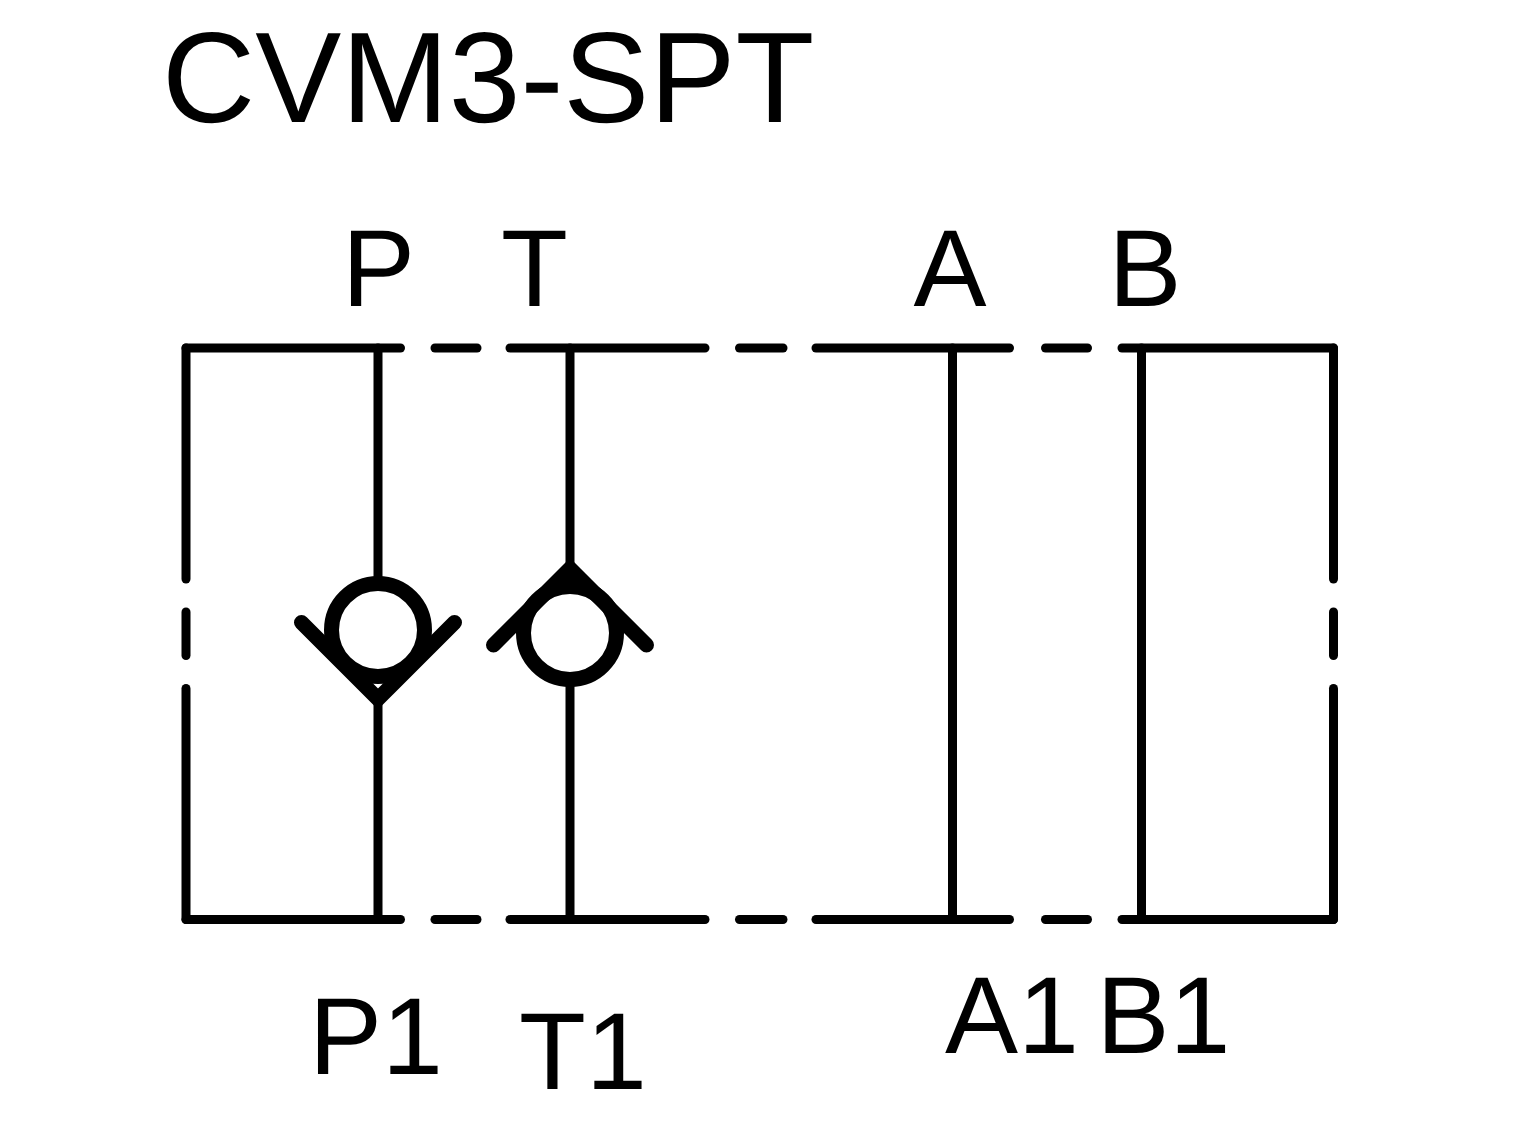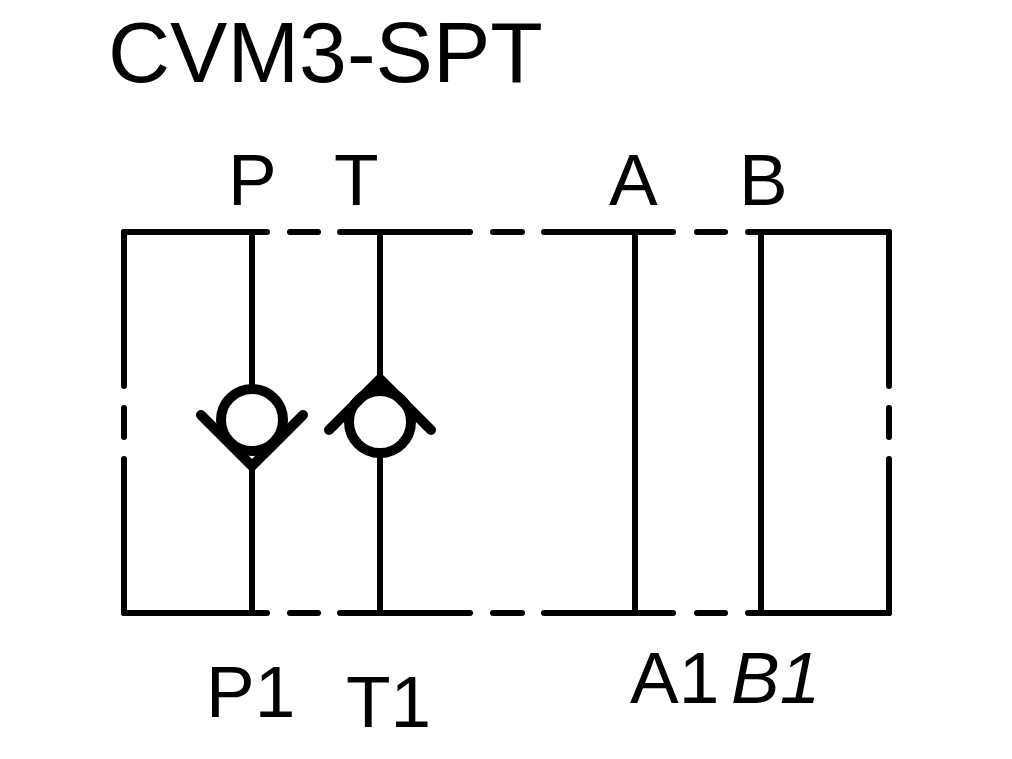--- a/index.html
+++ b/index.html
@@ -42,21 +42,21 @@
 <div class="title">CVM3-SPT</div>
 
 <div class="port-label" style="left:228px; top:140px;">P</div>
 <div class="port-label" style="left:334px; top:140px;">T</div>
 <div class="port-label" style="left:609px; top:140px;">A</div>
 <div class="port-label" style="left:739px; top:140px;">B</div>
 
 <div class="port-label" style="left:206px; top:652px;">P1</div>
 <div class="port-label" style="left:346px; top:662px;">T1</div>
 <div class="port-label" style="left:590px; top:638px;margin-left:40px;">A1</div>
-<div class="port-label" style="left:731px; top:638px;font-style:italic;">B1</div>
+<div class="port-label" style="left:731px; top:638px;">B1</div>
 
 <svg class="schematic" width="1012" height="759" viewBox="0 0 1012 759">
   <g stroke="#000" stroke-width="6" stroke-linecap="round" fill="none">
 
     <g>
       <line x1="124" y1="232" x2="267" y2="232"></line>
       <line x1="290" y1="232" x2="318" y2="232"></line>
       <line x1="340" y1="232" x2="470" y2="232"></line>
       <line x1="493" y1="232" x2="522" y2="232"></line>
       <line x1="544" y1="232" x2="673" y2="232"></line>

